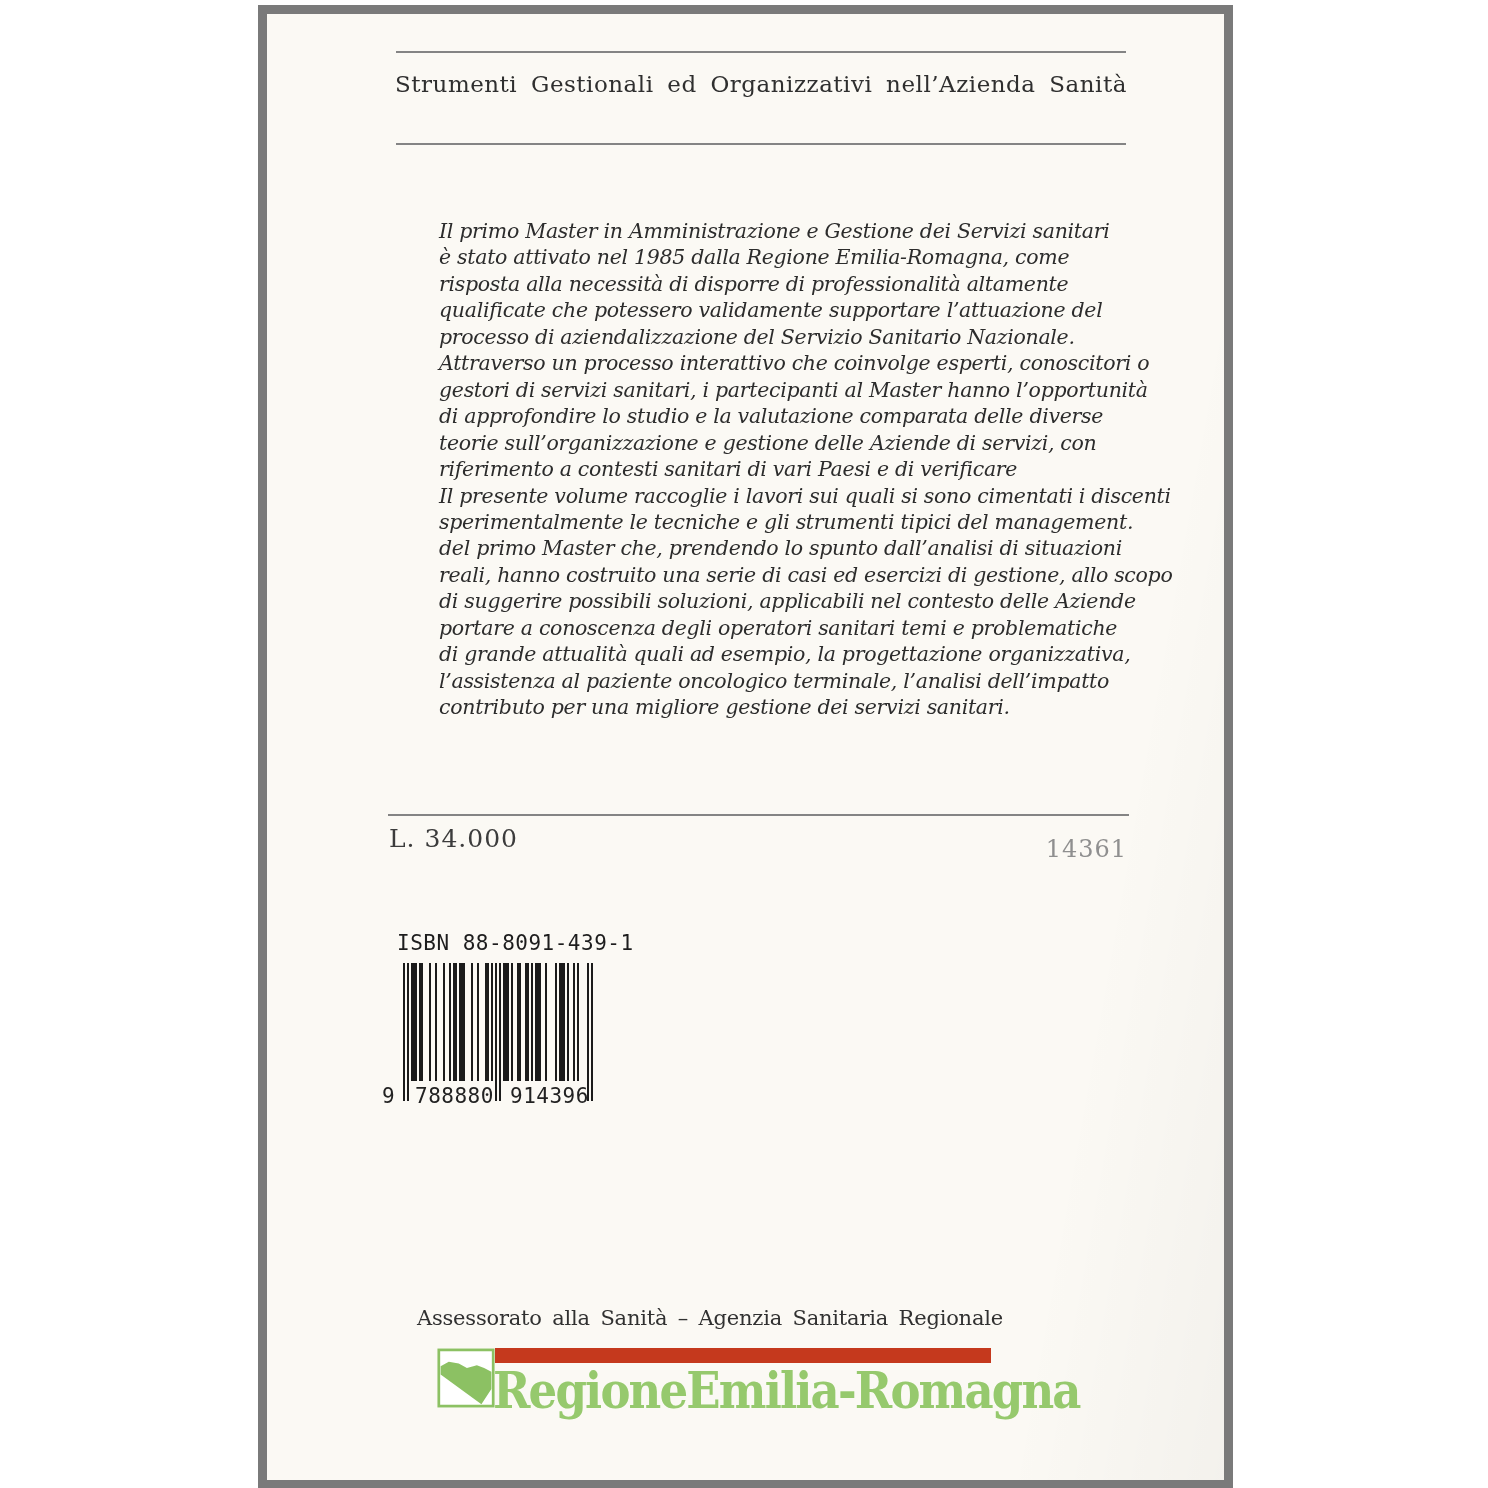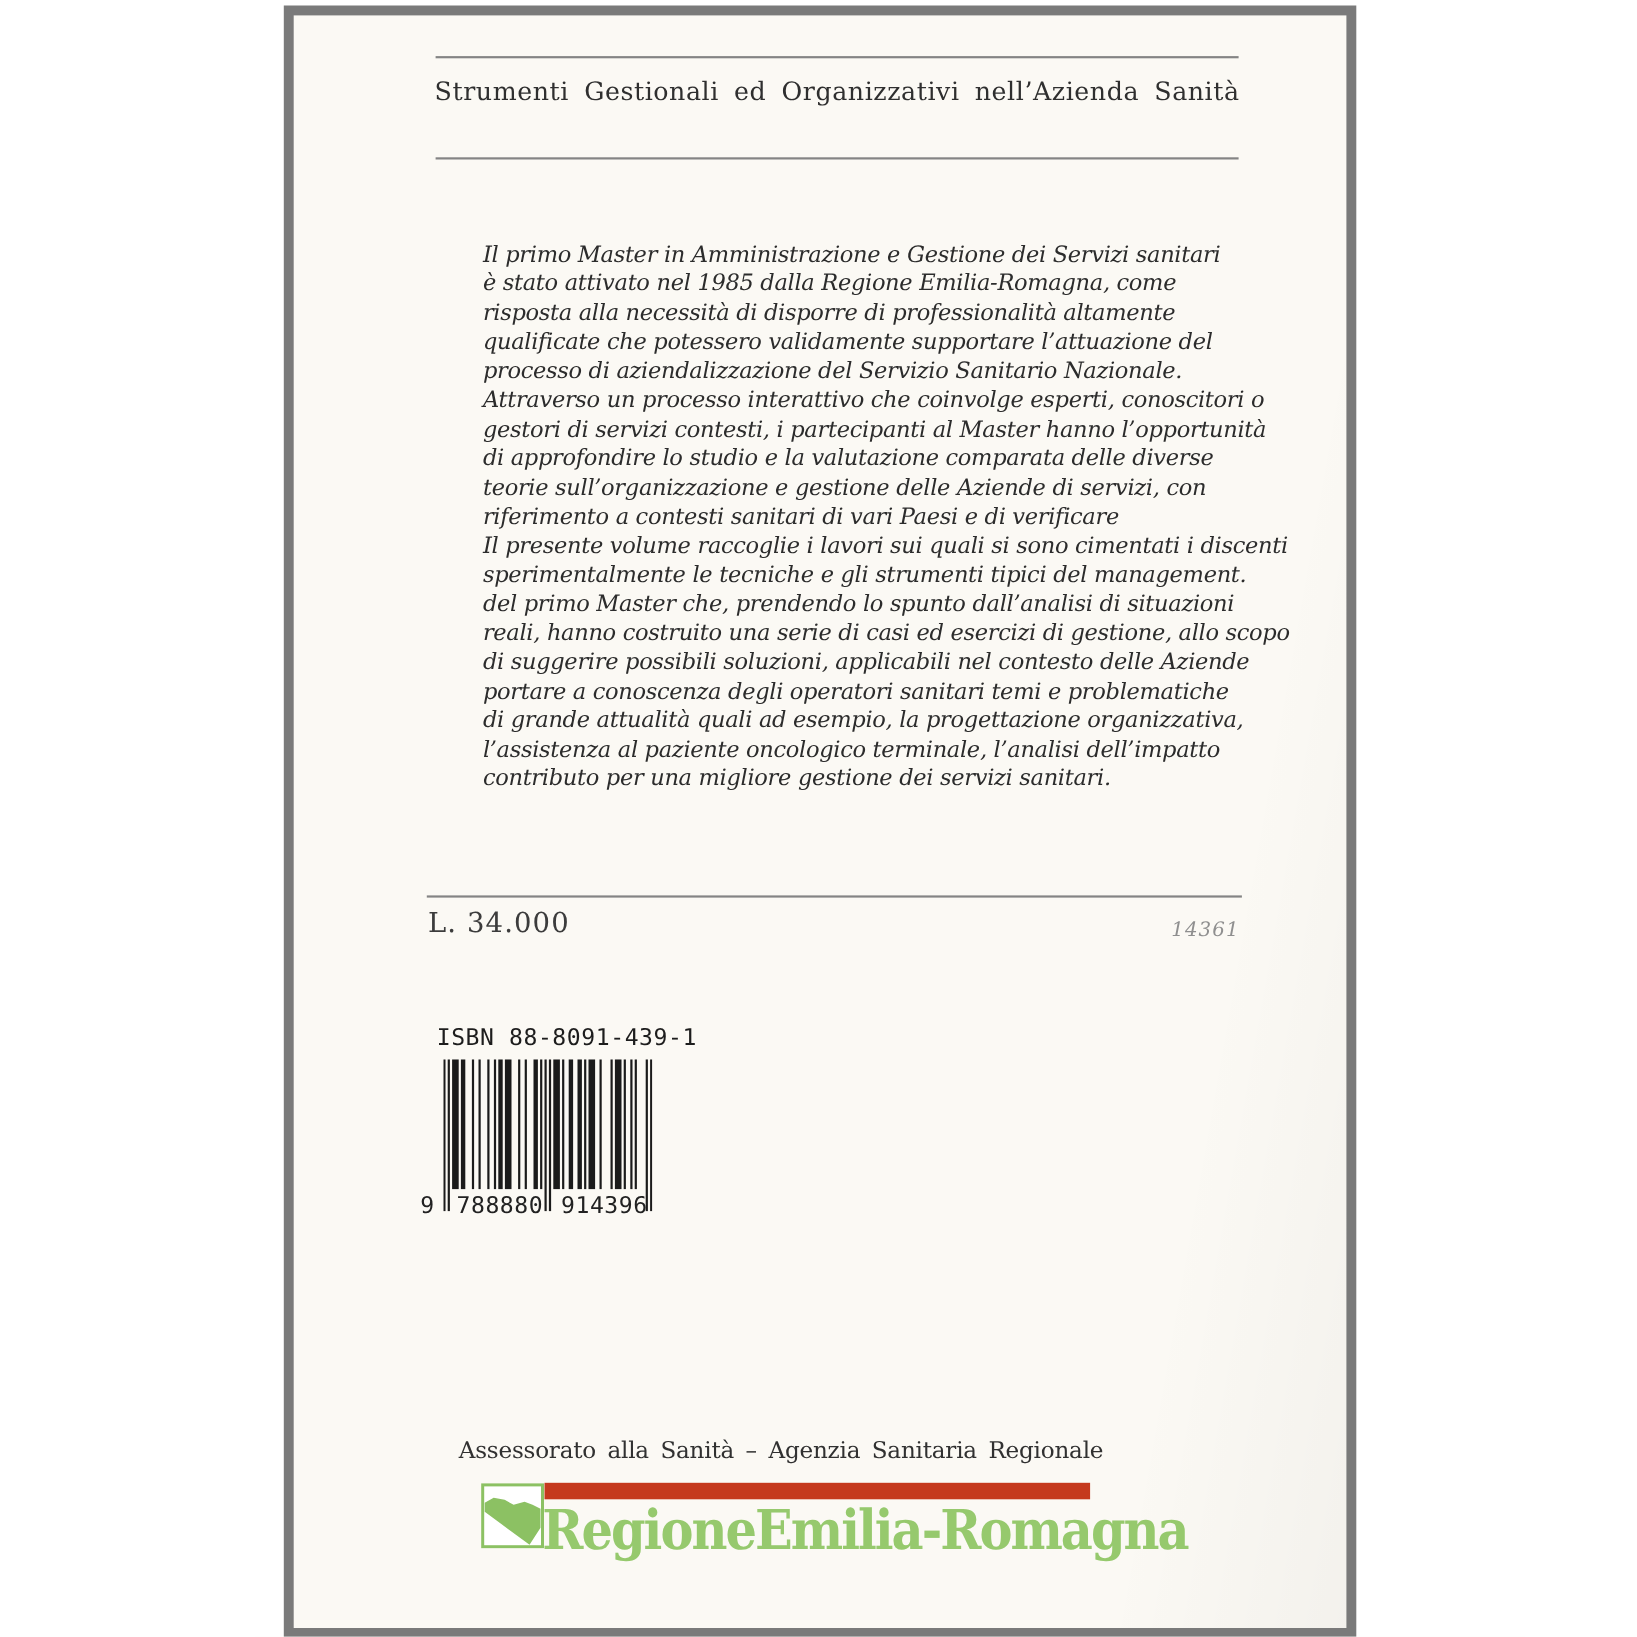--- a/index.html
+++ b/index.html
@@ -28,21 +28,21 @@
     position:absolute;left:124px;top:204px;width:790px;
     font-style:italic;font-size:20.5px;line-height:26.45px;
     color:#2c2c2c;letter-spacing:-0.3px;margin-left:48px;
   }
   .blurb div{white-space:nowrap;}
   .price-label{
     position:absolute;left:122px;top:810px;font-size:25px;color:#3c3c3c;letter-spacing:1px;
   }
   .catalog-number{
     position:absolute;left:700px;top:821px;width:160px;text-align:right;
-    font-size:18px;color:#8f8f8f;letter-spacing:1px;font-style:italic;
+    font-size:24px;color:#8f8f8f;letter-spacing:1px;
   }
   .isbn-label{
     position:absolute;left:130px;top:917px;
     font-family:"DejaVu Sans Mono", monospace;font-size:21px;color:#1d1d1d;letter-spacing:0.5px;
     white-space:nowrap;
   }
   .barcode{position:absolute;left:136px;top:949px;width:190px;height:140px;}
   .bc-digit{
     position:absolute;top:1070px;
     font-family:"DejaVu Sans Mono", monospace;font-size:21px;color:#222;letter-spacing:0.5px;
@@ -73,21 +73,21 @@
     <div class="series-title">Strumenti Gestionali ed Organizzativi nell’Azienda Sanità</div>
     <div class="rule rule-mid"></div>
 
     <div class="blurb">
       <div>Il primo Master in Amministrazione e Gestione dei Servizi sanitari</div>
       <div>è stato attivato nel 1985 dalla Regione Emilia-Romagna, come</div>
       <div>risposta alla necessità di disporre di professionalità altamente</div>
       <div>qualificate che potessero validamente supportare l’attuazione del</div>
       <div>processo di aziendalizzazione del Servizio Sanitario Nazionale.</div>
       <div>Attraverso un processo interattivo che coinvolge esperti, conoscitori o</div>
-      <div>gestori di servizi contesti, i partecipanti al Master hanno l’opportunità</div>
+      <div>gestori di servizi sanitari, i partecipanti al Master hanno l’opportunità</div>
       <div>di approfondire lo studio e la valutazione comparata delle diverse</div>
       <div>teorie sull’organizzazione e gestione delle Aziende di servizi, con</div>
       <div>riferimento a contesti sanitari di vari Paesi e di verificare</div>
       <div>Il presente volume raccoglie i lavori sui quali si sono cimentati i discenti</div>
       <div>sperimentalmente le tecniche e gli strumenti tipici del management.</div>
       <div>del primo Master che, prendendo lo spunto dall’analisi di situazioni</div>
       <div>reali, hanno costruito una serie di casi ed esercizi di gestione, allo scopo</div>
       <div>di suggerire possibili soluzioni, applicabili nel contesto delle Aziende</div>
       <div>portare a conoscenza degli operatori sanitari temi e problematiche</div>
       <div>di grande attualità quali ad esempio, la progettazione organizzativa,</div>

